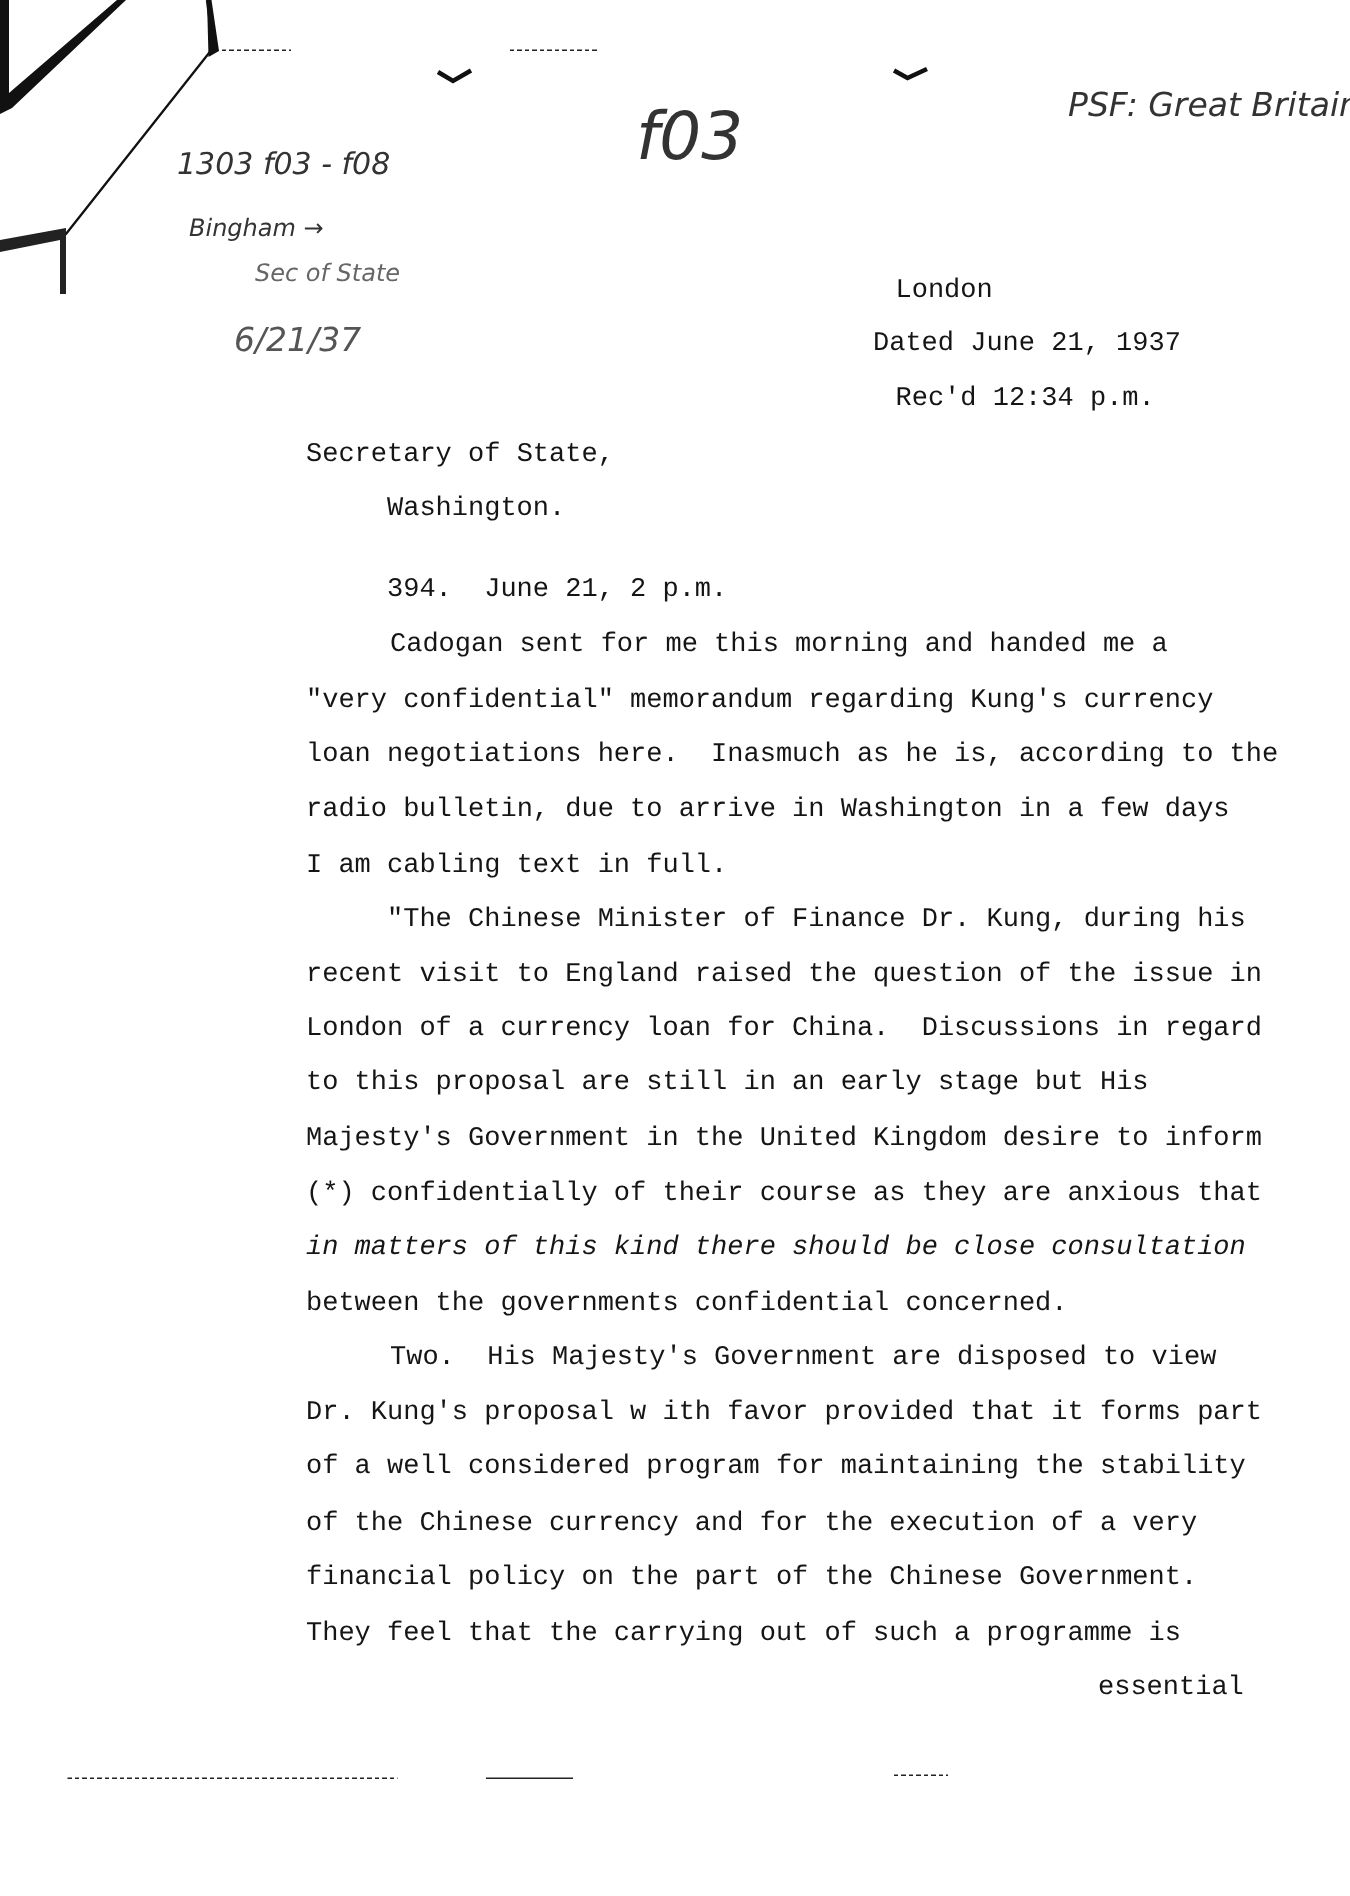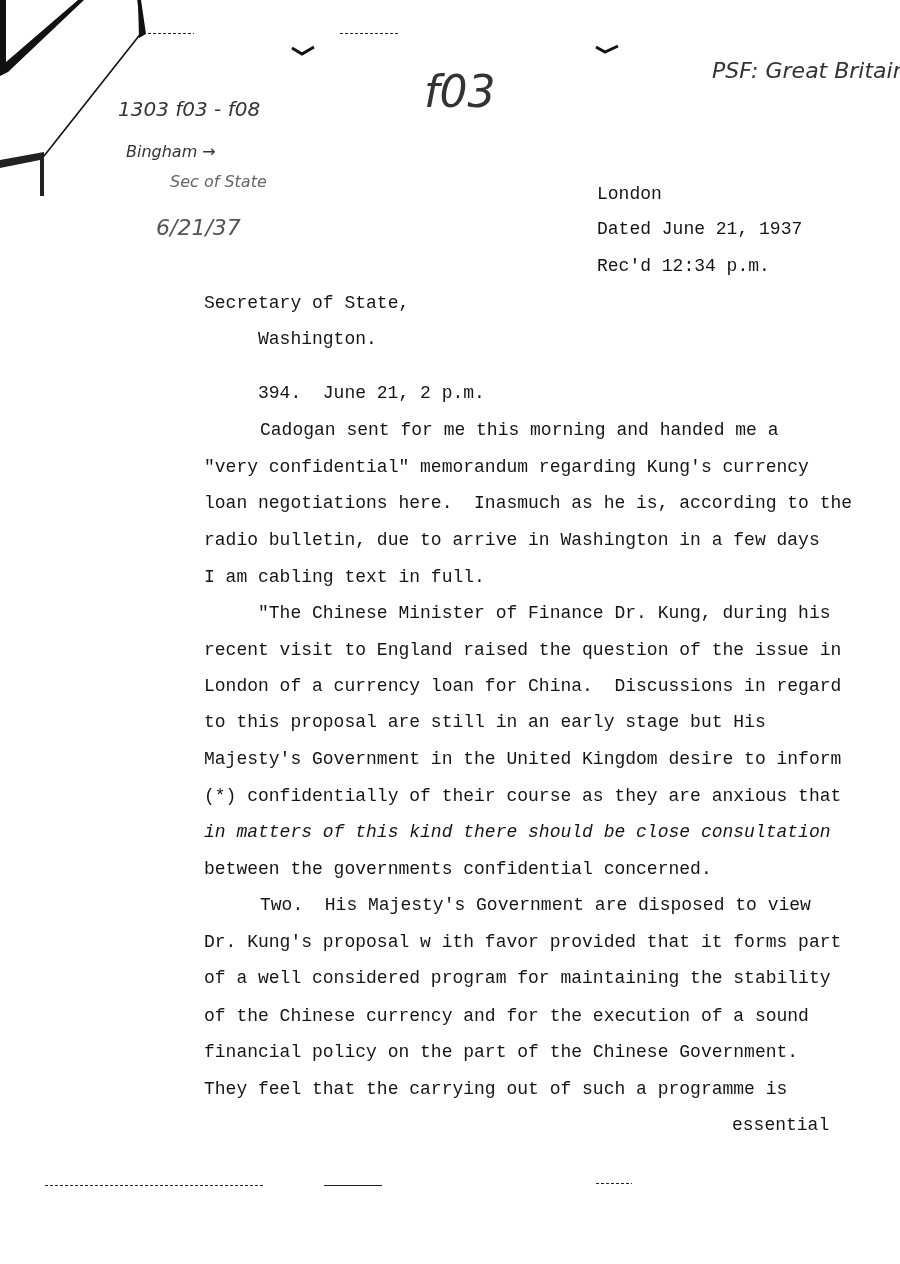--- a/index.html
+++ b/index.html
@@ -38,21 +38,21 @@
   </svg>
 
 <div class="hand" style="left:118px;top:97px;font-size:20px;text-align:center;">1303 f03 - f08</div>
 <div class="hand" style="left:424px;top:66px;font-size:44px;">f03</div>
 <div class="hand" style="left:126px;top:142px;font-size:16px;">Bingham →</div>
 <div class="hand" style="left:170px;top:172px;font-size:16px;color:#666;">Sec of State</div>
 <div class="hand" style="left:156px;top:215px;font-size:22px;color:#555;">6/21/37</div>
 <div class="hand" style="left:712px;top:58px;font-size:22px;">PSF: Great Britain</div>
 
 <div class="line" style="left:597px;top:184px;text-align:center;">London</div>
-<div class="line" style="left:597px;top:219px;">Dated June 21, 1937</div>
+<div class="line" style="left:582px;top:219px;">Dated June 21, 1937</div>
 <div class="line" style="left:597px;top:256px;">Rec'd 12:34 p.m.</div>
 
 <div class="line" style="left:204px;top:293px;">Secretary of State,</div>
 <div class="line" style="left:258px;top:329px;">Washington.</div>
 
 <div class="line" style="left:258px;top:383px;">394.  June 21, 2 p.m.</div>
 
 <div class="line" style="left:260px;top:420px;">Cadogan sent for me this morning and handed me a</div>
 <div class="line" style="left:204px;top:457px;">"very confidential" memorandum regarding Kung's currency</div>
 <div class="line" style="left:204px;top:493px;">loan negotiations here.  Inasmuch as he is, according to the</div>
@@ -64,21 +64,21 @@
 <div class="line" style="left:204px;top:676px;">London of a currency loan for China.  Discussions in regard</div>
 <div class="line" style="left:204px;top:712px;">to this proposal are still in an early stage but His</div>
 <div class="line" style="left:204px;top:749px;">Majesty's Government in the United Kingdom desire to inform</div>
 <div class="line" style="left:204px;top:786px;">(*) confidentially of their course as they are anxious that</div>
 <div class="line" style="left:204px;top:822px;font-style:italic;">in matters of this kind there should be close consultation</div>
 <div class="line" style="left:204px;top:859px;">between the governments confidential concerned.</div>
 
 <div class="line" style="left:260px;top:895px;">Two.  His Majesty's Government are disposed to view</div>
 <div class="line" style="left:204px;top:932px;">Dr. Kung's proposal w ith favor provided that it forms part</div>
 <div class="line" style="left:204px;top:968px;">of a well considered program for maintaining the stability</div>
-<div class="line" style="left:204px;top:1006px;">of the Chinese currency and for the execution of a sound</div>
+<div class="line" style="left:204px;top:1006px;">of the Chinese currency and for the execution of a very</div>
 <div class="line" style="left:204px;top:1042px;">financial policy on the part of the Chinese Government.</div>
 <div class="line" style="left:204px;top:1079px;">They feel that the carrying out of such a programme is</div>
 
 <div class="line" style="left:732px;top:1115px;">essential</div>
 
 <div class="rule" style="left:45px;top:1185px;width:220px;"></div>
 <div class="rule" style="left:324px;top:1185px;width:58px;background:#222;"></div>
 <div class="rule" style="left:596px;top:1183px;width:36px;"></div>
 
 </body></html>

